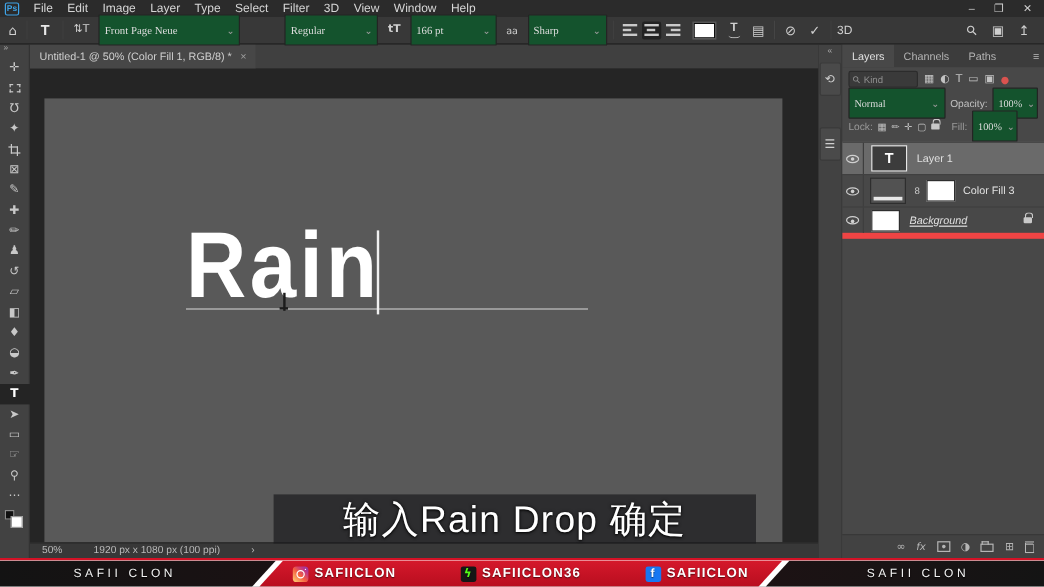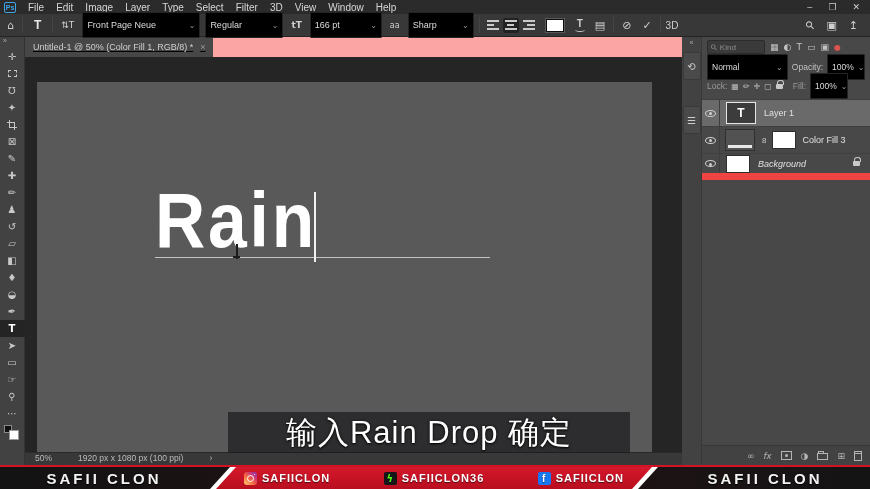--- a/index.html
+++ b/index.html
@@ -13,40 +13,40 @@
     color:#3ea4e8; font-size:7px; font-weight:bold; display:flex; align-items:center; justify-content:center; }
   .menu-item { padding:0 6px; cursor:default; }
   .win-controls { margin-left:auto; display:flex; align-items:center; gap:16px; margin-right:10px; color:#cfcfcf; font-size:9px; }
 
   
   .optionsbar { position:absolute; left:0; top:14px; width:870px; height:23px; background:#383838;
     border-bottom:1px solid #232323; display:flex; align-items:center; font-size:10px; color:#cfcfcf; gap:5px; padding:0 4px; z-index:5; }
   .ob-sep { width:1px; height:16px; background:#2a2a2a; border-right:1px solid #454545; }
   .ob-icon { font-family:"DejaVu Sans",sans-serif; font-size:11px; color:#d0d0d0; padding:0 3px; }
   .ob-ttool { font-weight:bold; color:#e8e8e8; font-size:12px; padding:0 6px; }
-  .dropdown { height:16px; background:#000000; border:1px solid #242424; border-radius:1px;
-    display:flex; align-items:center; font-size:9px; color:#ddd; padding:12px 4px; justify-content:space-between; }
-  .dd-font { width:118px; } .dd-style { width:78px; } .dd-size { width:72px; } .dd-aa { width:66px; }
+  .dropdown { height:16px; background:#14532d; border:1px solid #242424; border-radius:1px;
+    display:flex; align-items:center; font-size:9px; color:#ddd; padding:12px 4px; justify-content:space-between;font-family:Liberation Serif, serif; }
+  .dd-font { width:118px; } .dd-style { width:78px;margin-left:32px; } .dd-size { width:72px; } .dd-aa { width:66px; }
   .chev { font-size:8px; color:#999; margin-left:4px; }
   .align-group { display:flex; gap:2px; }
   .align-btn { width:16px; height:15px; display:flex; flex-direction:column; justify-content:center; gap:2px; padding:2px; border-radius:2px; }
   .align-btn span { height:2px; background:#c9c9c9; }
   .align-btn.active { background:#222; }
   .al-l span:nth-child(1){width:100%}.al-l span:nth-child(2){width:60%}.al-l span:nth-child(3){width:100%}
   .al-c span{margin:0 auto}.al-c span:nth-child(1){width:100%}.al-c span:nth-child(2){width:60%}.al-c span:nth-child(3){width:100%}
   .al-r span{margin-left:auto}.al-r span:nth-child(1){width:100%}.al-r span:nth-child(2){width:60%}.al-r span:nth-child(3){width:100%}
   .swatch { width:18px; height:13px; background:#fff; border:1px solid #0e0e0e; outline:1px solid #5a5a5a; margin:0 4px; }
   .warp-icon { position:relative; font-weight:bold; font-size:10px; padding:0 4px 3px 4px; }
   .warp-icon::after { content:""; position:absolute; left:2px; right:2px; bottom:0; height:4px;
     border-bottom:1.5px solid #c9c9c9; border-radius:0 0 50% 50%; }
   .ob-right { margin-left:auto; display:flex; gap:12px; margin-right:8px; font-size:11px; }
   .search-rot { display:inline-block; transform:rotate(-45deg); }
 
   
-  .tabbar { position:absolute; left:25px; top:37px; width:657px; height:20px; background:#fca5a5; display:flex; z-index:4;text-decoration:underline; }
+  .tabbar { position:absolute; left:25px; top:37px; width:657px; height:20px; background:#404040; display:flex; z-index:4; }
   .doc-tab { background:#474747; color:#cfcfcf; font-size:9px; display:flex; align-items:center; gap:7px; padding:0 8px; }
   .tab-close { color:#9a9a9a; font-size:9px; }
 
   
   .toolbar { position:absolute; left:0; top:37px; width:25px; height:428px; background:#424242; border-right:1px solid #333;
     display:flex; flex-direction:column; align-items:center; z-index:4; }
   .toolbar-top { width:100%; height:11px; font-size:7px; color:#aaa; padding-left:3px; }
   .tool { width:25px; height:17px; display:flex; align-items:center; justify-content:center;
     color:#c8c8c8; font-size:10px; font-family:"DejaVu Sans",sans-serif; }
   .tool.active { background:#242424; color:#fff; font-weight:bold; }
@@ -94,21 +94,21 @@
 
   .blendrow { height:20px; display:flex; align-items:center; gap:4px; padding:0 5px; font-size:8.5px; color:#c0c0c0; }
   .dd-blend { width:86px; height:14px; font-size:8.5px; }
   .dd-pct { width:38px; height:14px; font-size:8.5px; }
 
   .lockrow { height:18px; display:flex; align-items:center; gap:4px; padding:0 5px; font-size:8.5px; color:#9a9a9a; }
   .lk { font-size:8px; color:#c0c0c0; font-family:"DejaVu Sans",sans-serif; }
 
   .layerlist { margin-top:4px; }
   .lrow { height:27px; display:flex; align-items:center; border-top:1px solid #404040; font-size:9px; color:#e0e0e0; }
-  .lrow:last-child { border-bottom:7px solid #ef4444; }
+  .lrow:last-child { border-bottom:5px solid #ef4444;text-decoration:underline; }
   .lrow.selected { background:#6a6a6a; }
   .eyecell { width:18px; display:flex; justify-content:center; border-right:1px solid #3e3e3e; align-self:stretch; align-items:center; }
   .eye { width:11px; height:7px; border:1px solid #d0d0d0; border-radius:50%; position:relative; }
   .eye::after { content:""; position:absolute; left:3px; top:1.5px; width:3px; height:3px; border-radius:50%; background:#d0d0d0; }
   .thumb-t { width:30px; height:22px; margin:0 6px; background:#3c3c3c; border:1px solid #e6e6e6;
     color:#fff; font-weight:bold; font-size:12px; display:flex; align-items:center; justify-content:center; }
   .thumb-fill { width:30px; height:22px; margin:0 5px; background:#525252; border:1px solid #2e2e2e; position:relative; }
   .thumb-fill::after { content:""; position:absolute; left:2px; right:2px; bottom:2px; height:3px; background:#e8e8e8; }
   .linkchain { font-size:8px; color:#c8c8c8; margin:0 2px; }
   .thumb-mask { width:24px; height:18px; background:#fff; border:1px solid #2e2e2e; margin:0 4px; }
@@ -136,21 +136,21 @@
   .subtitle span { color:#fff; font-size:31px; font-weight:500; letter-spacing:1px; font-family:sans-serif;
     text-shadow:0 1px 2px rgba(0,0,0,0.9), 0 0 3px rgba(0,0,0,0.6); white-space:nowrap; }
 
   
   .banner { position:absolute; left:0; top:465px; width:870px; height:24px; background:#fff; border-top:2px solid #d41226; z-index:7; }
   .seg { position:absolute; left:0; top:0; width:100%; height:100%; }
   .seg-black-l { background:linear-gradient(100deg,#131313,#221013 55%,#131313); clip-path:polygon(0 0,230px 0,210px 100%,0 100%); }
   .seg-red { background:linear-gradient(180deg,#d5182b,#b80e1f); clip-path:polygon(236px 0,652px 0,632px 100%,216px 100%); }
   .seg-black-r { background:linear-gradient(100deg,#141414,#241114 50%,#141414); clip-path:polygon(658px 0,870px 0,870px 100%,638px 100%); }
   .banner-text { position:absolute; top:0; height:22px; display:flex; align-items:center; justify-content:center;
-    color:#f3f3f3; font-weight:bold; font-size:15px; letter-spacing:3px; text-shadow:0 1px 1px #000; }
+    color:#f3f3f3; font-weight:normal; font-size:10px; letter-spacing:3px; text-shadow:0 1px 1px #000; }
   .bt-left { left:0; width:208px; } .bt-right { left:660px; width:210px; }
   .socials { position:absolute; left:238px; top:0; width:392px; height:22px; display:flex; align-items:center; justify-content:space-between; padding:0 6px; }
   .social { display:flex; align-items:center; gap:5px; color:#fff; font-weight:bold; font-size:11px; letter-spacing:1px; text-shadow:0 1px 1px rgba(0,0,0,0.6); }
   .ig-icon { width:13px; height:13px; border-radius:3px; background:linear-gradient(45deg,#ffd776,#f56040 45%,#c13584 75%,#833ab4); position:relative; }
   .ig-icon::before { content:""; position:absolute; left:3px; top:3px; width:5px; height:5px; border:1.3px solid #fff; border-radius:50%; }
   .ig-icon::after { content:""; position:absolute; right:2px; top:2px; width:1.5px; height:1.5px; background:#fff; border-radius:50%; }
   .kick-icon { width:13px; height:13px; border-radius:2px; background:#161616; color:#53fc18; font-size:10px; font-weight:bold;
     display:flex; align-items:center; justify-content:center; font-family:"DejaVu Sans",sans-serif; }
   .fb-icon { width:13px; height:13px; border-radius:2px; background:#1877f2; color:#fff; font-size:10px; font-weight:bold;
     display:flex; align-items:center; justify-content:center; }
@@ -336,20 +336,26 @@
     <span class="dock-collapse">«</span>
     <div class="dock-btn">
         <span>⟲</span>
       </div>
     <div class="dock-btn second">
         <span>☰</span>
       </div>
   </div>
 
   <div class="layerspanel">
+    <div class="paneltabs">
+      <div class="paneltab active">Layers</div>
+      <div class="paneltab">Channels</div>
+      <div class="paneltab">Paths</div>
+      <span class="panel-menu">≡</span>
+    </div>
 
     <div class="filterrow">
       <div class="kindbox">
         <span class="search-rot" style="font-size:8px">⚲</span>
         <span>Kind</span>
       </div>
       <span class="f-ic">▦</span>
       <span class="f-ic">◐</span>
       <span class="f-ic">T</span>
       <span class="f-ic">▭</span>

